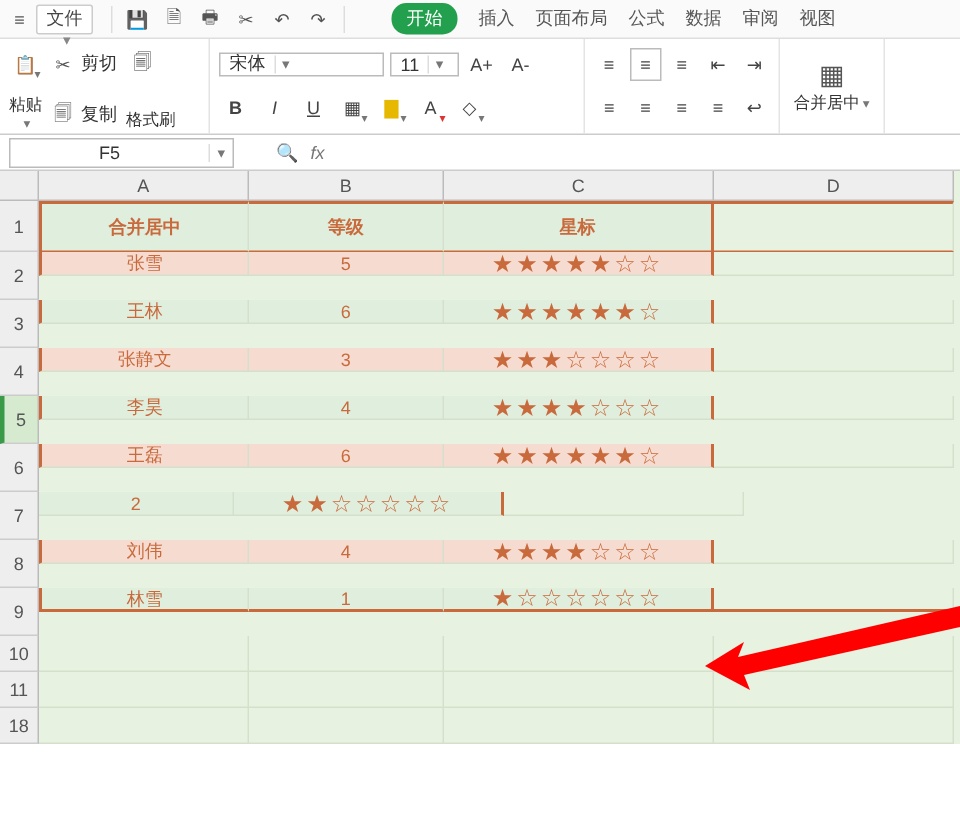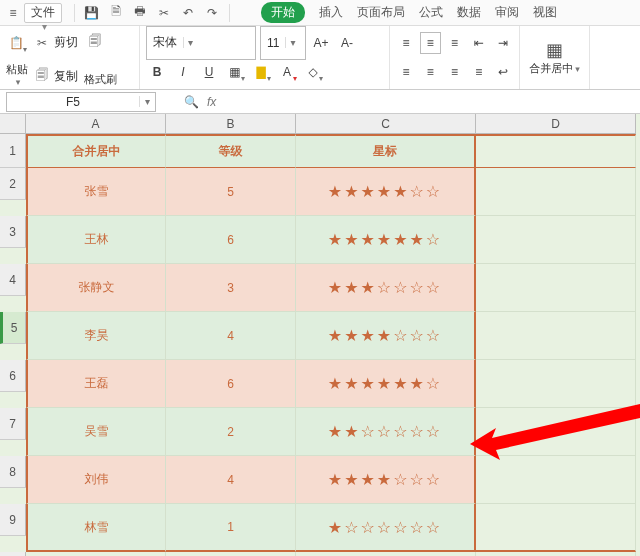--- a/index.html
+++ b/index.html
@@ -65,21 +65,21 @@
   .clip-top { display:flex; gap:6px; align-items:center; height:30px;}
   .clip-bot { display:flex; gap:6px; align-items:flex-end; height:30px;}
   .big-btn { display:flex; flex-direction:column; align-items:center; justify-content:flex-end; font-size:11px; color:#333; }
   .big-btn .ic { font-size:18px; color:#555; }
   .big-btn .caret { font-size:9px; color:#777; margin-left:2px;}
   .sm-row { display:flex; align-items:center; gap:4px; font-size:12px; color:#333;}
   .sm-row .ic { color:#555; width:16px; text-align:center;}
   .font-group { width: 250px; justify-content: space-around; }
   .font-row { display:flex; align-items:center; gap:4px; height:26px;}
   .combo {
-    border:1px solid #bbb; height:34px; display:inline-flex; align-items:center;
+    border:1px solid #bbb; height:16px; display:inline-flex; align-items:center;
     background:#fff; font-size:12px; color:#333;
   }
   .combo .txt { padding:0 6px; }
   .combo .dd { width:14px; text-align:center; border-left:1px solid #ddd; color:#777; font-size:10px;}
   .ic-btn {
     width:22px; height:22px; display:inline-flex; align-items:center; justify-content:center;
     color:#444; position:relative;
   }
   .ic-btn .dd { font-size:8px; position:absolute; right:1px; bottom:0; color:#777;}
   .align-group { width:130px; justify-content:space-around;}
@@ -117,21 +117,21 @@
     text-align:center; color:#555; display:flex; align-items:center; justify-content:center;
   }
   .rh.sel { background:#d6ead0; border-left:3px solid #3a9a47; width:26px; box-sizing:border-box;}
   .cell {
     border-right:1px solid #d4e0cc; border-bottom:1px solid #d4e0cc;
     display:flex; align-items:center; justify-content:center;
     color:#c96a3d;
   }
   .cell.wA{width:140px;} .cell.wB{width:130px;} .cell.wC{width:180px;} .cell.wD{width:160px;}
   .hrow .cell { height:34px; font-weight:bold; border-top:2px solid #c96a3d;}
-  .drow .cell { height:48px;text-align:center; }
+  .drow .cell { height:16px;text-align:center; }
   .alt { background:#f6dcd0; }
   .norm { background:#dfeedd; }
   .empty { background:#e8f2e1; }
   .drow .cell.wD, .hrow .cell.wD { background:#e8f2e1; color:transparent;}
   .stars { letter-spacing:2px; font-size:16px; }
   .table-left { border-left:2px solid #c96a3d; }
   .table-right-border { border-right:2px solid #c96a3d; }
   .header-bottom { border-bottom:1px solid #c96a3d;}
   .lastrow .cell { border-bottom:2px solid #c96a3d;}
   
@@ -301,40 +301,46 @@
       </div>
       <div class="row drow">
         <div class="rh" style="height: 32px;">6</div>
         <div class="cell wA alt table-left">王磊</div>
         <div class="cell wB alt">6</div>
         <div class="cell wC alt table-right-border stars">★★★★★★☆</div>
         <div class="cell wD alt"></div>
       </div>
       <div class="row drow">
         <div class="rh" style="height: 32px;">7</div>
-        <div class="cell wA norm table-left">吴雪</div>
         <div class="cell wB norm">2</div>
         <div class="cell wC norm table-right-border stars">★★☆☆☆☆☆</div>
         <div class="cell wD norm"></div>
       </div>
       <div class="row drow">
         <div class="rh" style="height: 32px;">8</div>
         <div class="cell wA alt table-left">刘伟</div>
         <div class="cell wB alt">4</div>
         <div class="cell wC alt table-right-border stars">★★★★☆☆☆</div>
         <div class="cell wD alt"></div>
       </div>
       <div class="row drow lastrow">
         <div class="rh" style="height: 32px;">9</div>
         <div class="cell wA norm table-left">林雪</div>
         <div class="cell wB norm">1</div>
         <div class="cell wC norm table-right-border stars">★☆☆☆☆☆☆</div>
         <div class="cell wD norm"></div>
       </div>
       <div class="row">
+        <div class="rh" style="height: 24px;">10</div>
+        <div class="cell wA empty" style="height: 24px;"></div>
+        <div class="cell wB empty" style="height: 24px;"></div>
+        <div class="cell wC empty" style="height: 24px;"></div>
+        <div class="cell wD empty" style="height: 24px;"></div>
+      </div>
+      <div class="row">
         <div class="rh" style="height: 24px;">11</div>
         <div class="cell wA empty" style="height: 24px;"></div>
         <div class="cell wB empty" style="height: 24px;"></div>
         <div class="cell wC empty" style="height: 24px;"></div>
         <div class="cell wD empty" style="height: 24px;"></div>
       </div>
       <div class="row">
         <div class="rh" style="height: 24px;">18</div>
         <div class="cell wA empty" style="height: 24px;"></div>
         <div class="cell wB empty" style="height: 24px;"></div>

